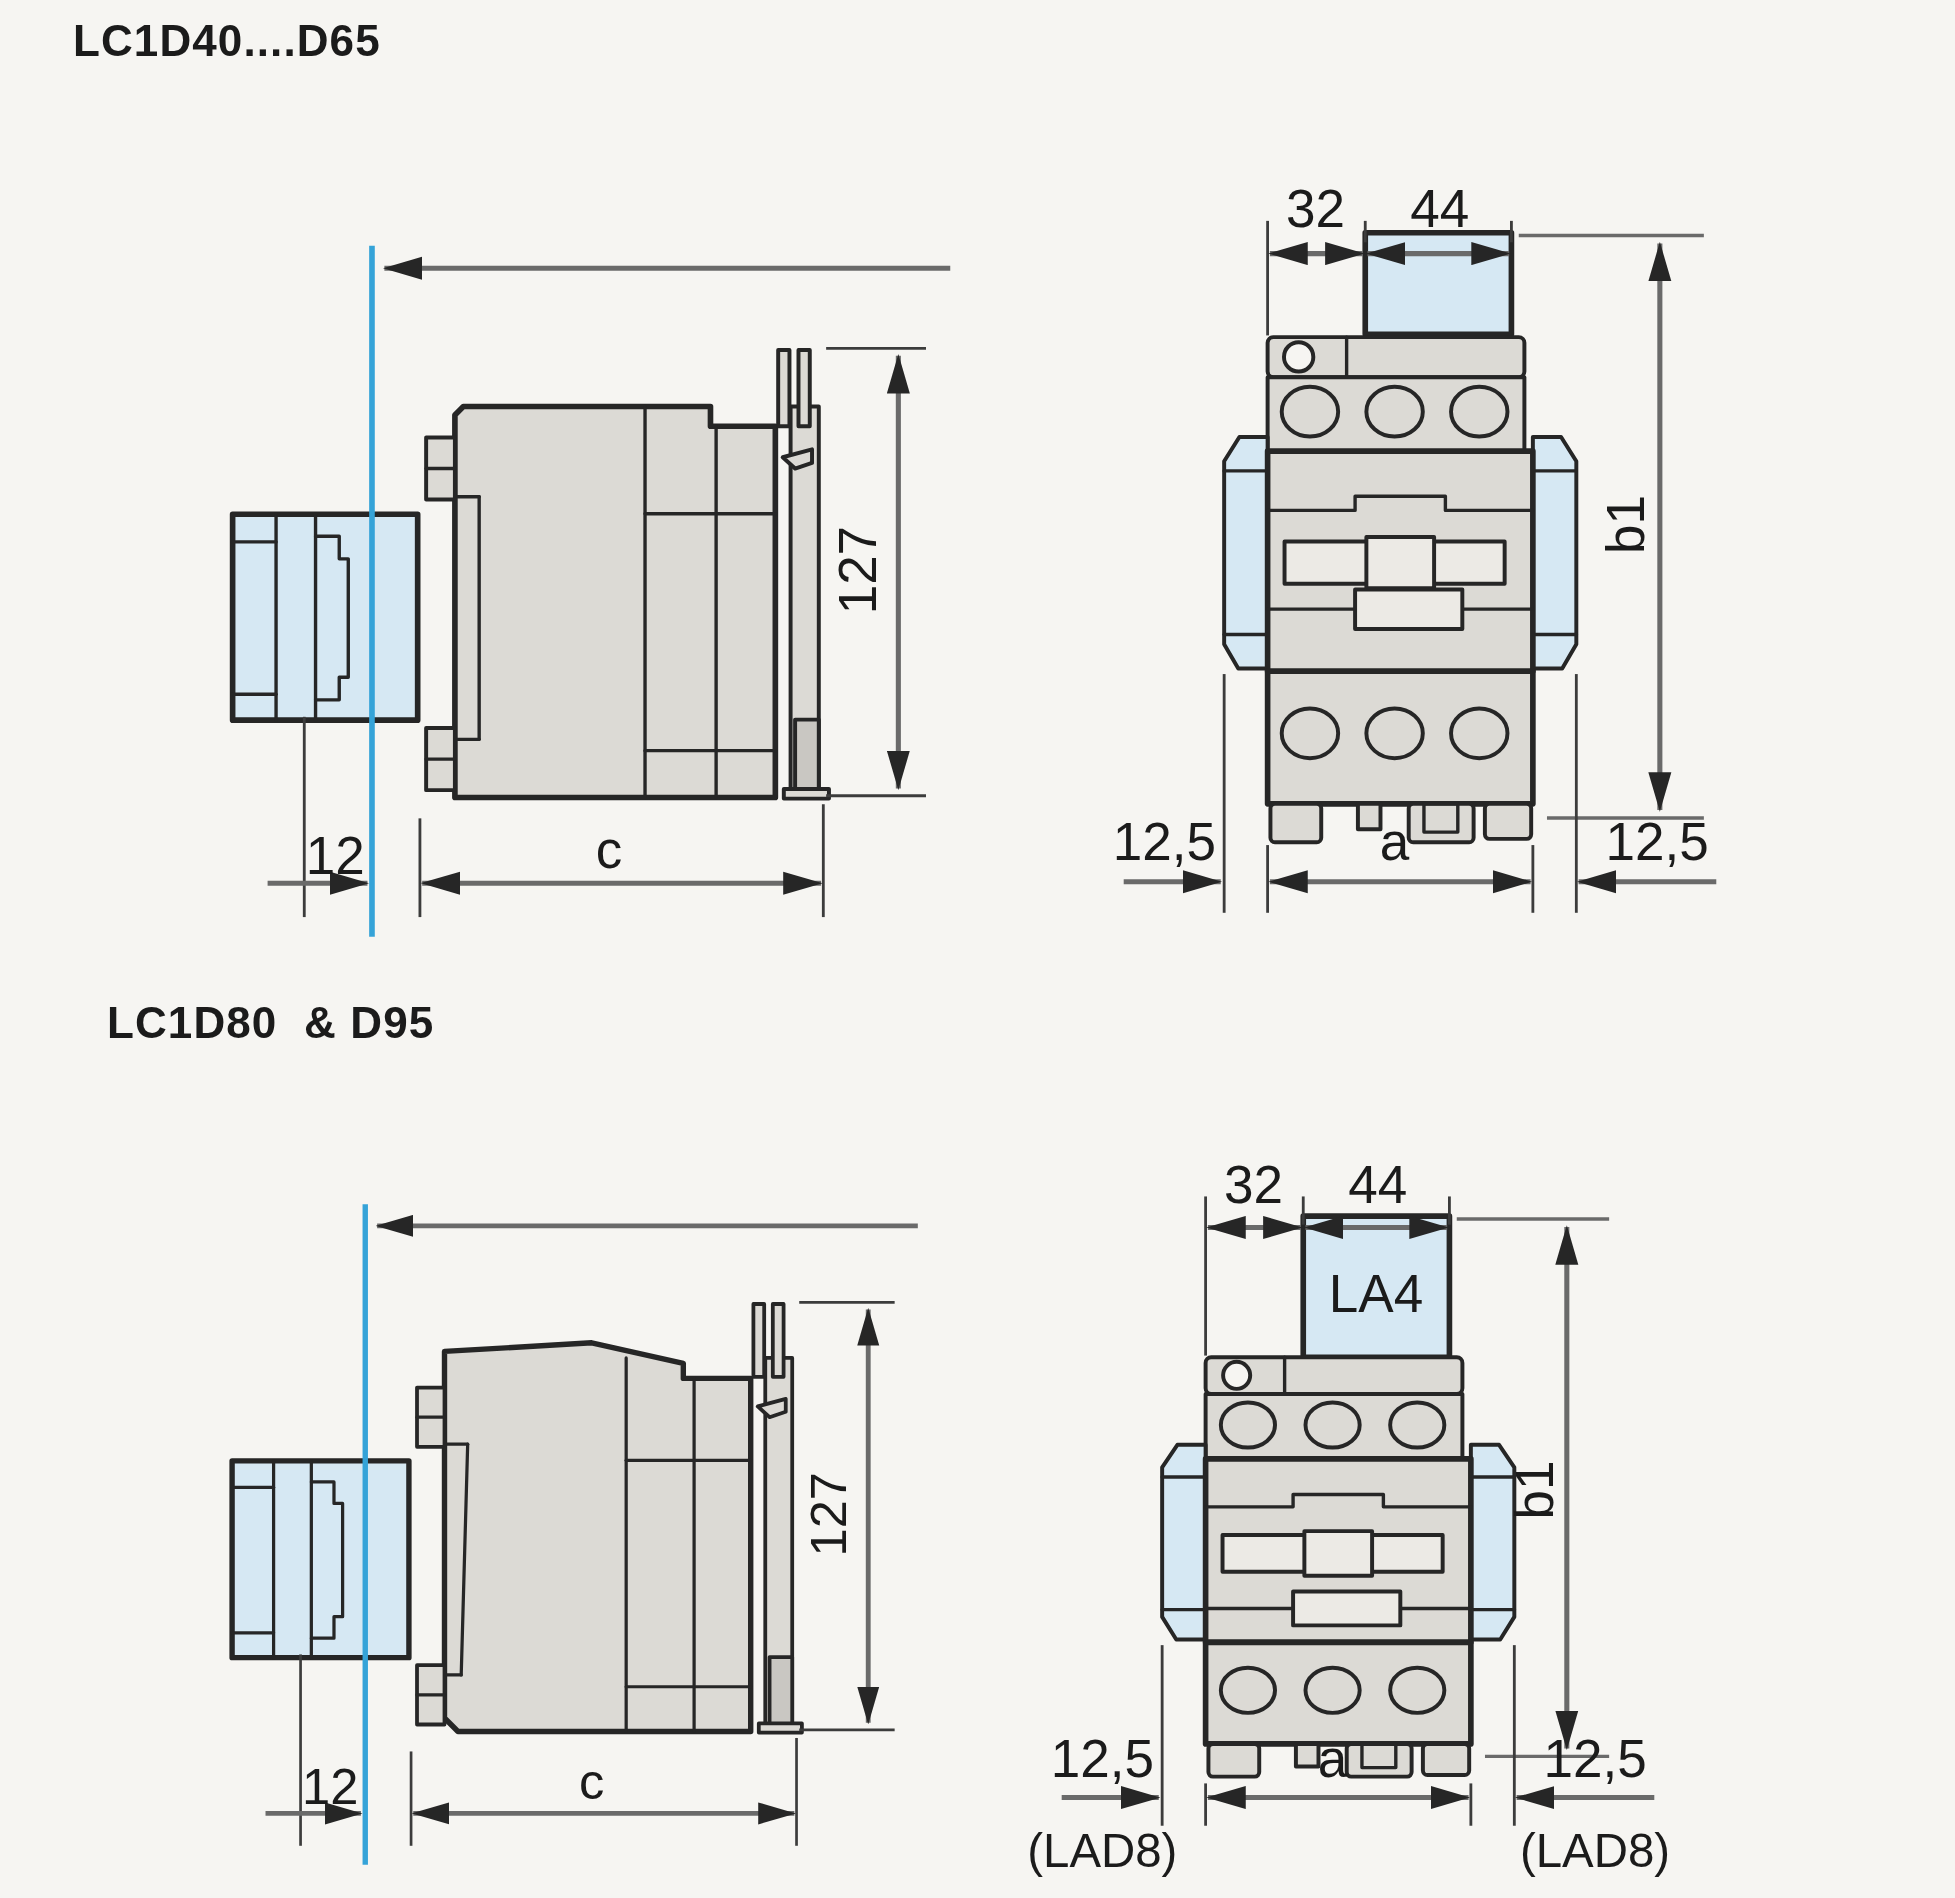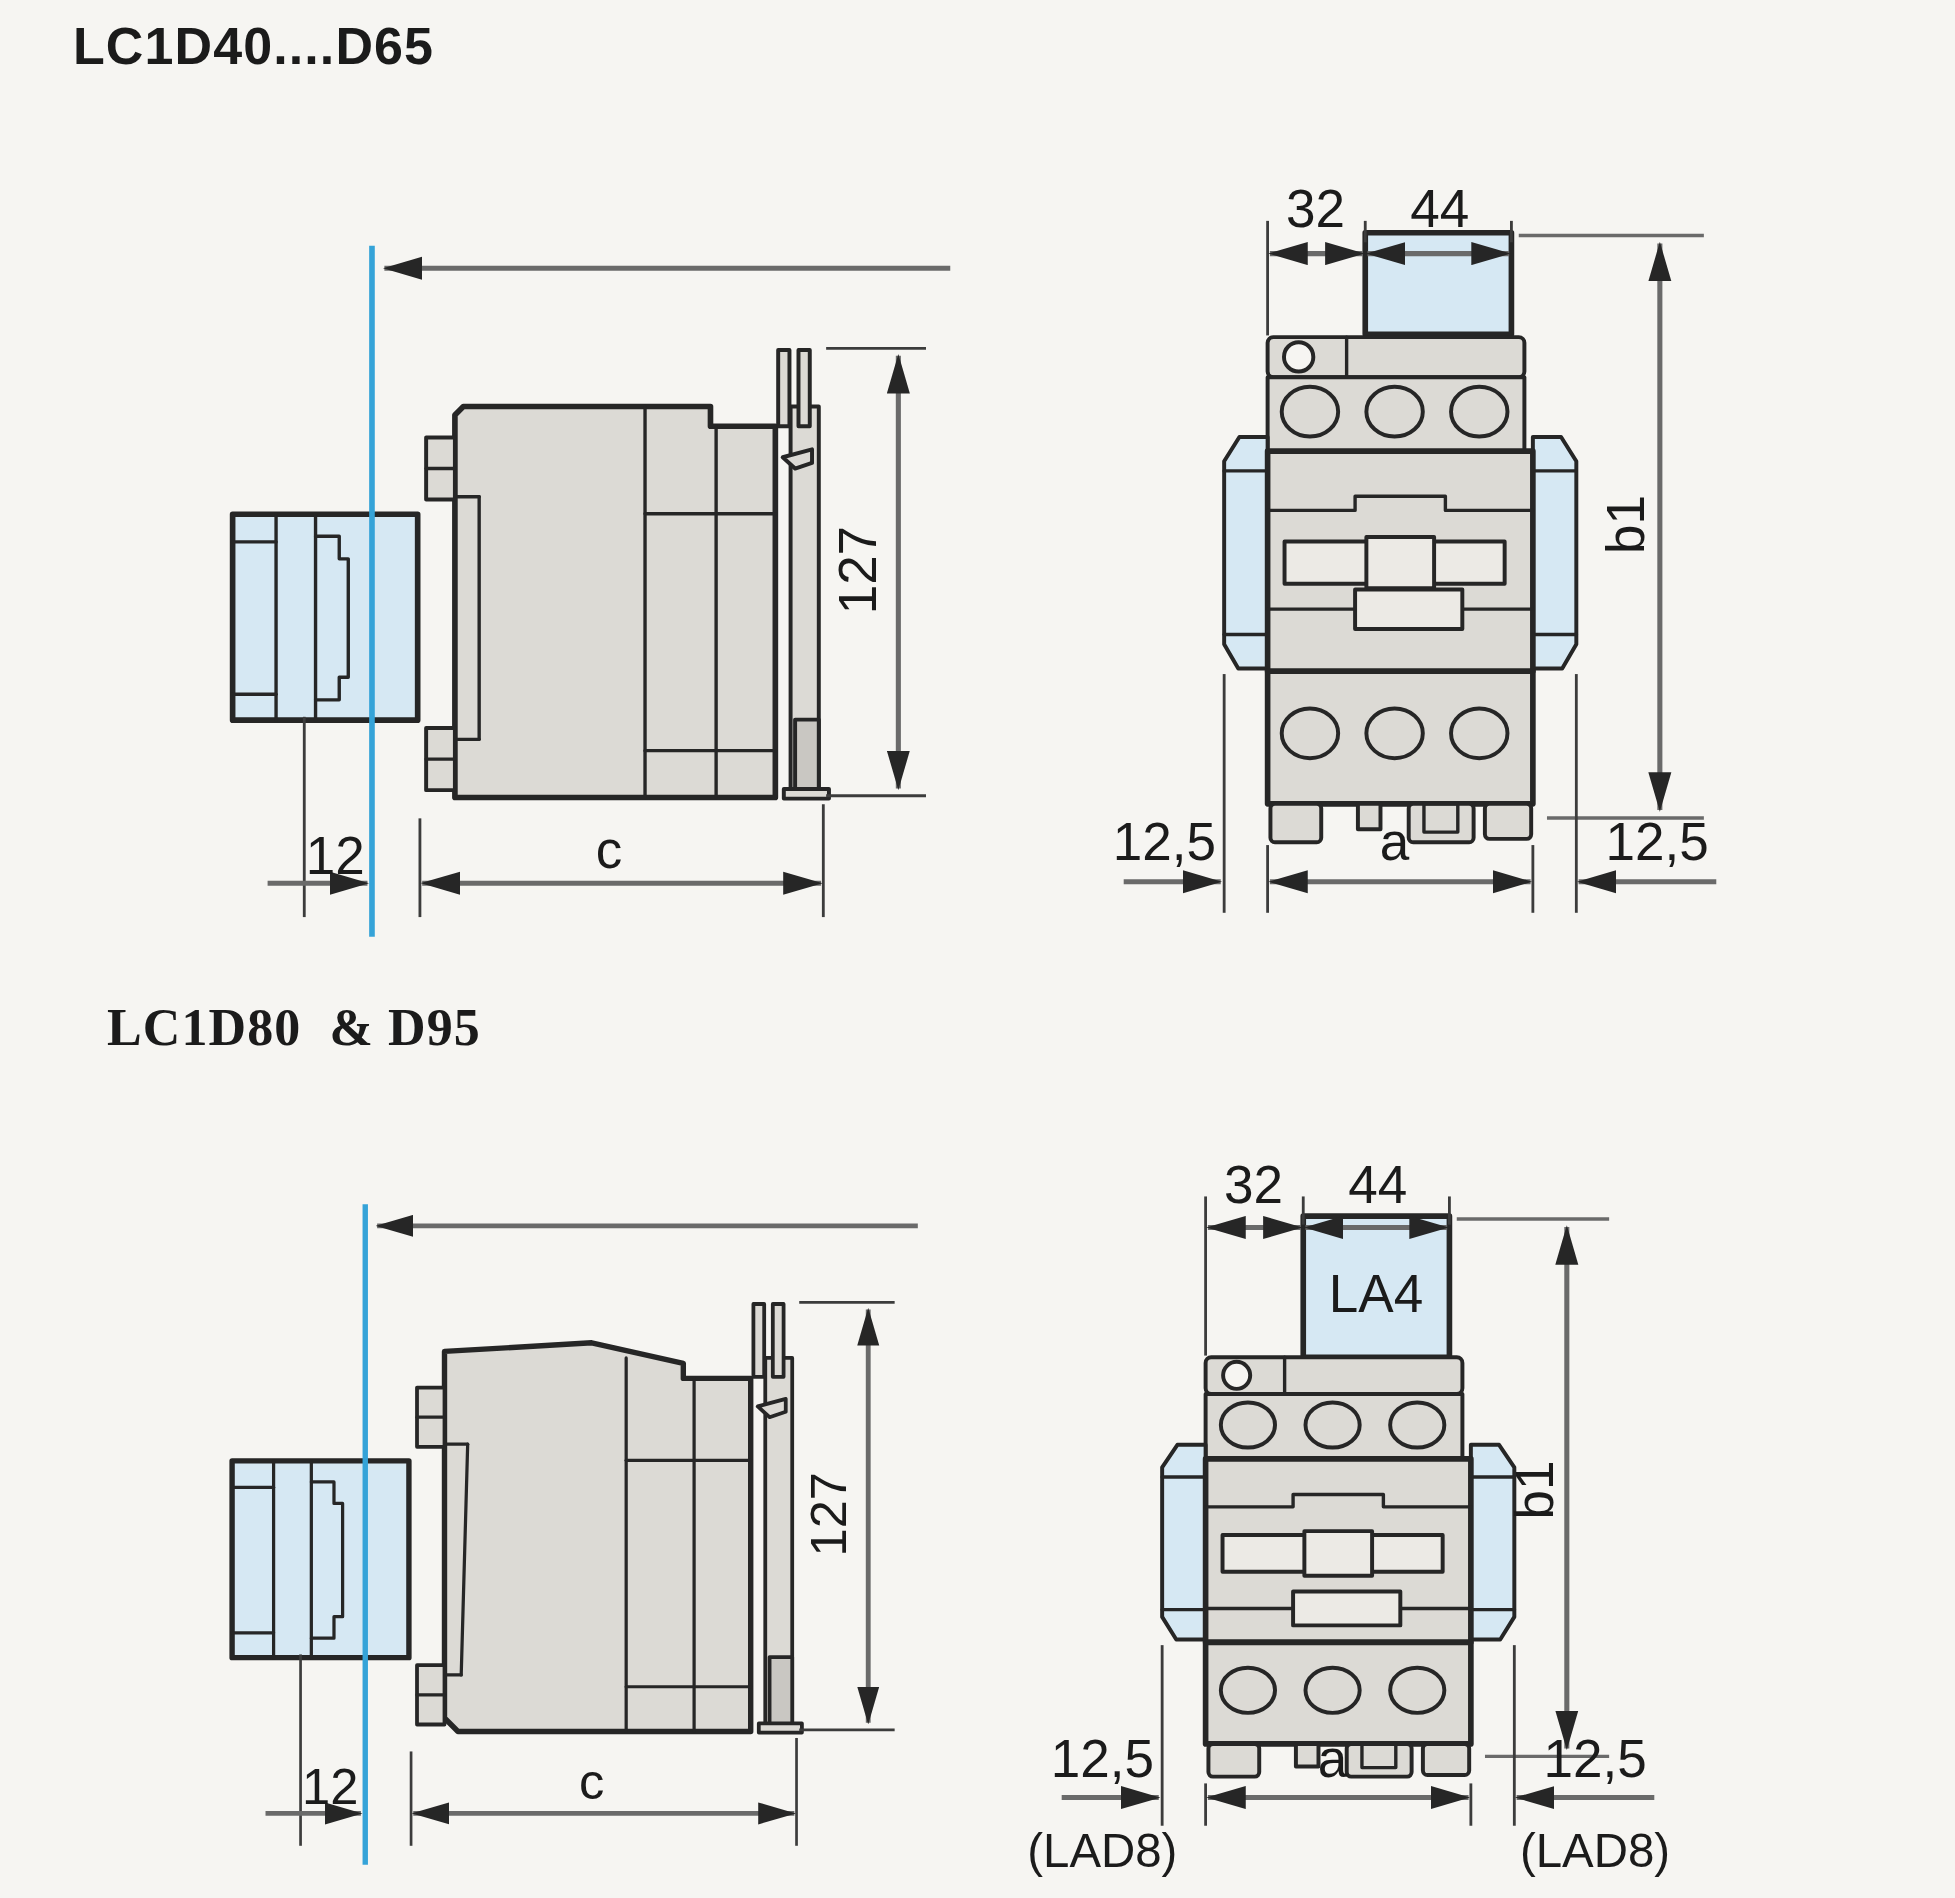--- a/index.html
+++ b/index.html
@@ -3,21 +3,21 @@
 <meta charset="utf-8">
 <style>
   html,body{margin:0;padding:0;}
   body{
     width:1955px;height:1899px;position:relative;overflow:hidden;
     background:var(--bg,#f6f5f2);
     font-family:"Liberation Sans",sans-serif;
   }
   .title{
     position:absolute;white-space:pre;
-    font-weight:bold;font-size:52px;letter-spacing:1.1px;
+    font-weight:bold;font-size:44px;letter-spacing:1.1px;
     color:var(--text-color,#1b1b1b);
   }
   svg{position:absolute;overflow:visible;}
   .ol{stroke:var(--line,#262626);stroke-width:10;stroke-linejoin:round;stroke-linecap:round;fill:var(--body-fill,#dcdad5);}
   .olthin{stroke:var(--line,#262626);stroke-width:7;stroke-linejoin:round;stroke-linecap:round;fill:var(--body-fill,#dcdad5);}
   .inner{stroke:var(--line,#262626);stroke-width:6;fill:none;stroke-linejoin:round;stroke-linecap:round;}
   .accent{fill:var(--accent-fill,#d6e8f3);}
   .bar{fill:var(--bar-fill,#eceae5);}
   .clipfill{fill:#c9c7c2;}
   .holefill{fill:var(--bg,#f6f5f2);}
@@ -192,21 +192,21 @@
     <line class="dim" x1="299" y1="1433" x2="761" y2="1433" marker-start="url(#arw-f1)" marker-end="url(#arw-f1)"></line>
     <text class="lbl" x="520" y="1362" dominant-baseline="central">a</text>
   </g>
   <g>
     <line class="ext" x1="842" y1="1065" x2="842" y2="1488"></line>
     <line class="dim" x1="846" y1="1433" x2="1090" y2="1433" marker-start="url(#arw-f1)"></line>
     <text class="lbl" x="985" y="1362" dominant-baseline="central">12,5</text>
   </g>
 </svg>
 
-<div class="title" style="left:107px;top:998px;font-family:Liberation Serif, serif;">LC1D80  &amp; D95</div>
+<div class="title" style="left:107px;top:998px;">LC1D80  &amp; D95</div>
 
 <svg style="left:214px;top:1180px;" width="723" height="717" viewBox="0 0 1340 1330" role="img">
   <defs>
     <marker id="arw-s2" viewBox="0 0 12 7" refX="11.5" refY="3.5" markerWidth="70" markerHeight="42" orient="auto-start-reverse" markerUnits="userSpaceOnUse">
       <path class="arr" d="M0 0 L12 3.5 L0 7 Z"></path>
     </marker>
   </defs>
 
   <g>
     <rect class="ol accent" x="33" y="521" width="328" height="365"></rect>

